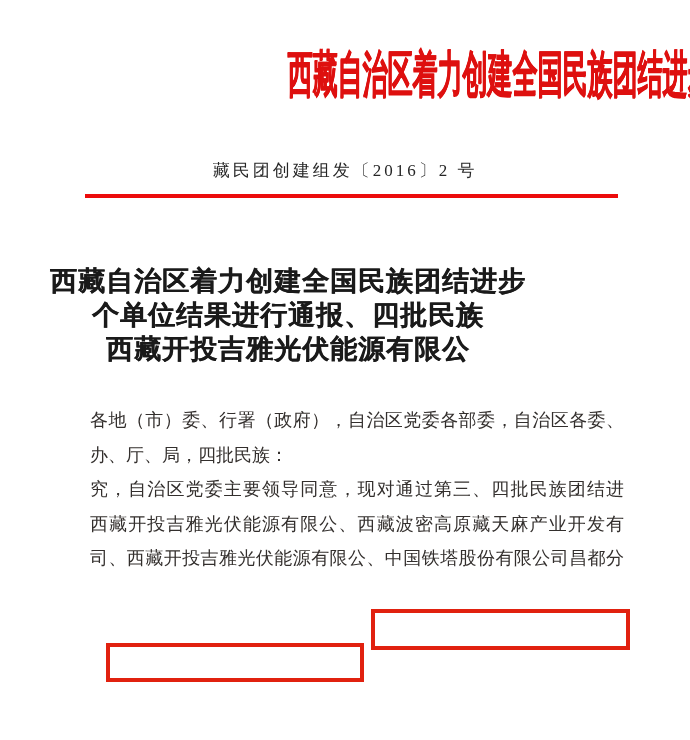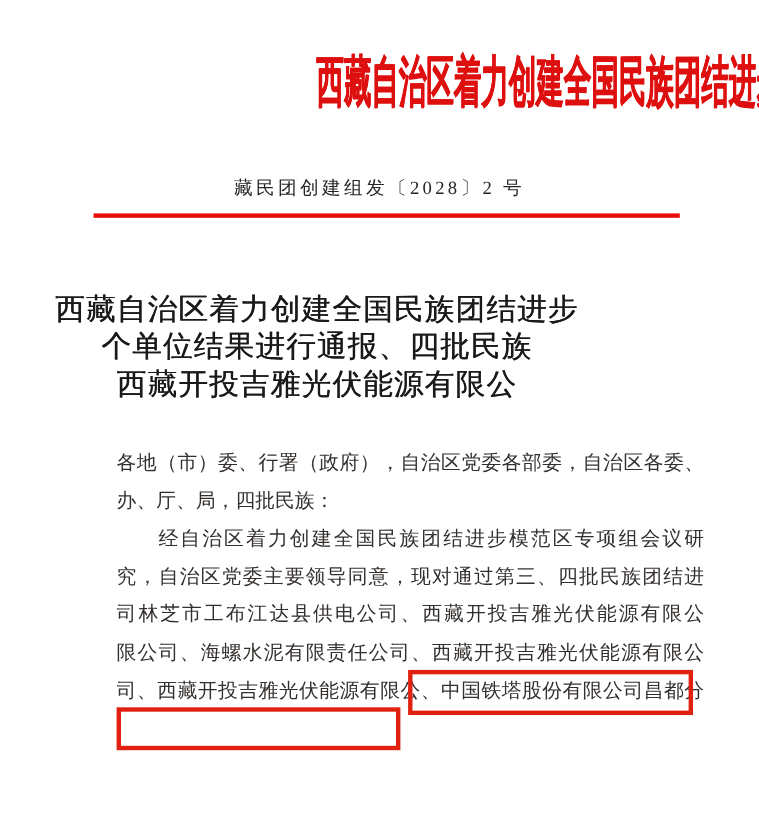--- a/index.html
+++ b/index.html
@@ -44,28 +44,28 @@
   .red-rule{
     position:absolute;left:85px;top:194px;
     width:533px;height:4px;
     background:var(--rule-red);
   }
   
   .doc-title{
     position:absolute;top:264px;left:0;width:576px;
     text-align:center;
     font-size:27px;line-height:34px;
-    font-weight:normal;
+    font-weight:bold;
     color:var(--title-text);
     letter-spacing:1px;
     text-shadow:0.4px 0 0 currentColor;
   }
   
   .body{
-    position:absolute;left:106px;top:403px;width:534px;
+    position:absolute;left:90px;top:403px;width:534px;
     font-size:18px;
     color:var(--body-text);
   }
   .line{
     height:34.6px;line-height:34.6px;
     text-align:justify;
     text-align-last:justify;
     overflow:hidden;
   }
   .line.no-just{text-align-last:left;}
@@ -83,36 +83,34 @@
 </style>
 </head>
 <body>
 
 <div class="page">
 
   <div class="org-title">
     <span class="org-title-text">西藏自治区着力创建全国民族团结进步模范区专项组</span>
   </div>
 
-  <div class="doc-number">藏民团创建组发〔2028〕2 号</div>
+  <div class="doc-number">藏民团创建组发〔2016〕2 号</div>
 
   <div class="red-rule"></div>
 
   <div class="doc-title">
     <div>西藏自治区着力创建全国民族团结进步</div>
     <div>个单位结果进行通报、四批民族</div>
     <div>西藏开投吉雅光伏能源有限公</div>
   </div>
 
   <div class="body" id="doc-body">
       <div class="line">各地（市）委、行署（政府），自治区党委各部委，自治区各委、</div>
       <div class="line no-just">办、厅、局，四批民族：</div>
-      <div class="line indent">经自治区着力创建全国民族团结进步模范区专项组会议研</div>
       <div class="line">究，自治区党委主要领导同意，现对通过第三、四批民族团结进</div>
-      <div class="line">司林芝市工布江达县供电公司、西藏开投吉雅光伏能源有限公</div>
-      <div class="line">限公司、海螺水泥有限责任公司、西藏开投吉雅光伏能源有限公</div>
+      <div class="line">西藏开投吉雅光伏能源有限公、西藏波密高原藏天麻产业开发有</div>
       <div class="line">司、西藏开投吉雅光伏能源有限公、中国铁塔股份有限公司昌都分</div>
     </div>
 
   <div class="hl-box hl-box-1"></div>
   <div class="hl-box hl-box-2"></div>
 
 </div>
 
 </body></html>

